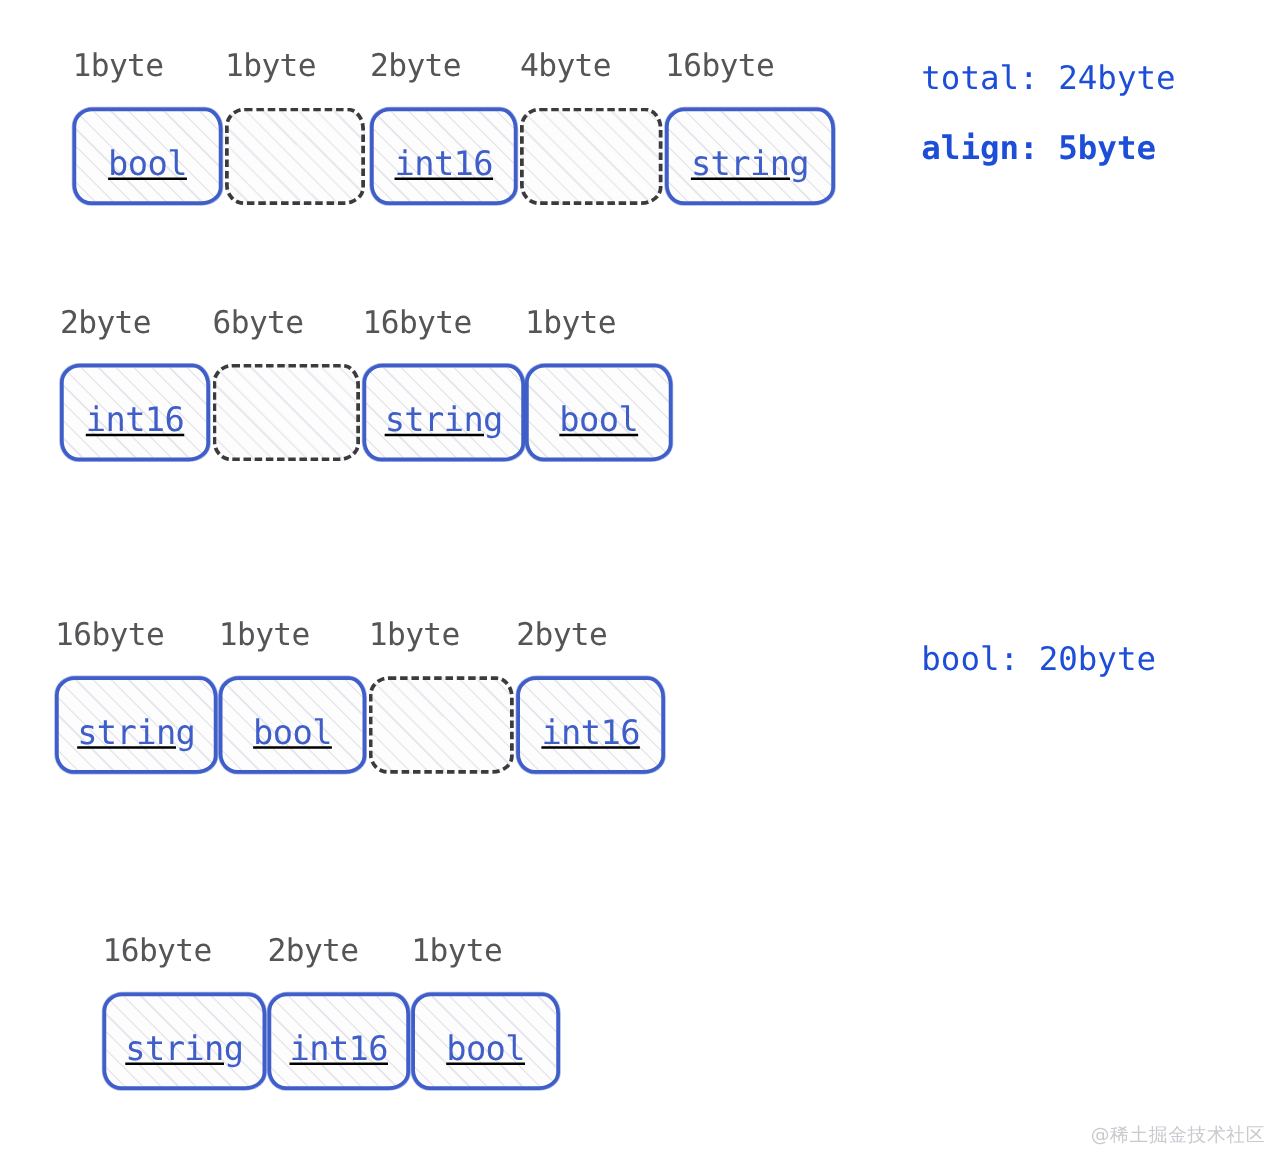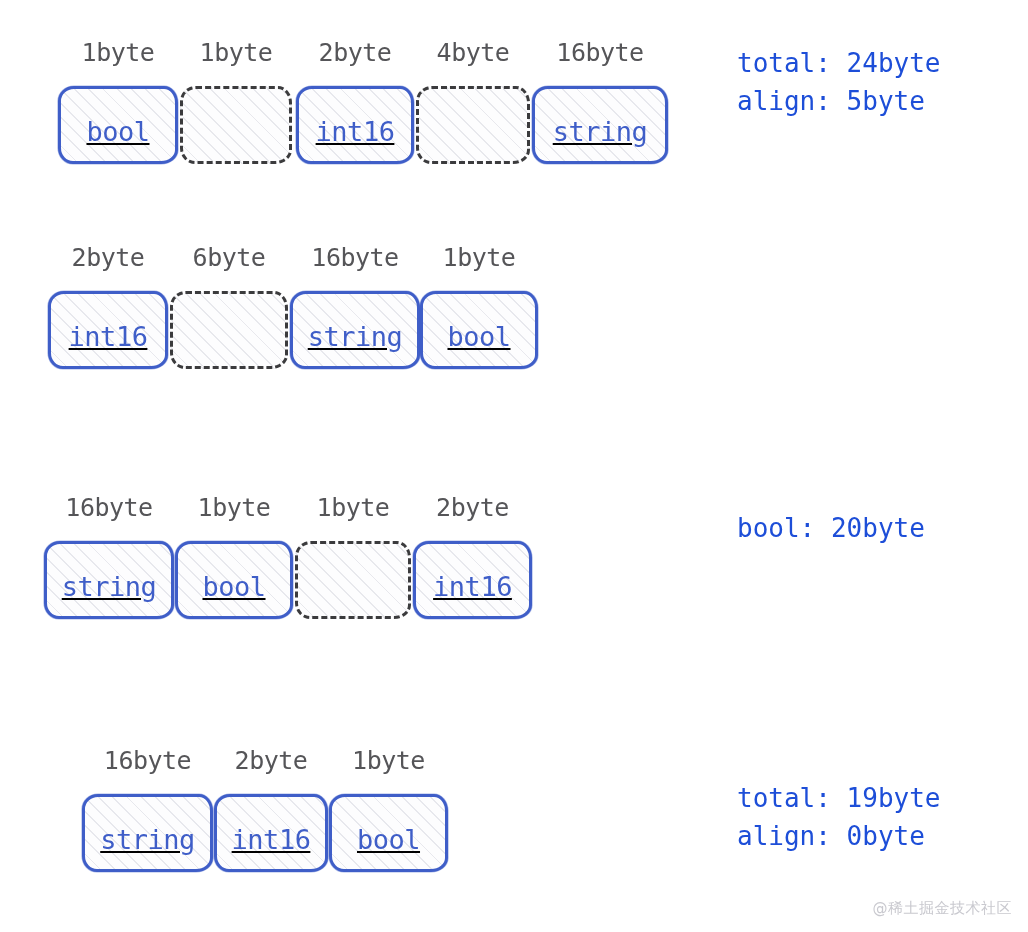--- a/index.html
+++ b/index.html
@@ -31,21 +31,21 @@
   .blocks {
     position: absolute;
     top: 0;
     left: 0;
     height: 170px;
   }
 
   
   .size-label {
     position: absolute;
-    text-align: center;
+    text-align: left;
     font-family: "DejaVu Sans Mono", "Liberation Mono", monospace;
     font-size: 25px;
     color: #555558;
     letter-spacing: -0.5px;
     white-space: nowrap;
     line-height: 1;
   }
 
   
   .cell {
@@ -93,21 +93,22 @@
     color: #1d4ed8;
     letter-spacing: 0px;
     white-space: nowrap;
     line-height: 1;
   }
   .summary .line {
     display: block;
     white-space: pre;
   }
   .summary .line + .line {
-    margin-top: 12px;
+    margin-top: 30px;
+    font-weight: bold;
   }
 
   
   .watermark {
     position: absolute;
     right: 16px;
     bottom: 14px;
     font-family: "DejaVu Sans", "Liberation Sans", sans-serif;
     font-size: 15px;
     color: #c9c9cf;
@@ -196,17 +197,13 @@
     </div>
 
   <div class="watermark">@稀土掘金技术社区</div>
 <div class="summary" style="left: 737px; top: 50px; position: absolute;">
       <span class="line">total: 24byte</span>
       <span class="line">align: 5byte</span>
     </div>
     <div class="summary" style="left: 737px; top: 515px; position: absolute;">
       <span class="line">bool: 20byte</span>
     </div>
-    <div class="summary" style="left: 737px; top: 785px; position: absolute;">
-      <span class="line">total: 19byte</span>
-      <span class="line">align: 0byte</span>
-    </div>
   </div>
 
 </body></html>

